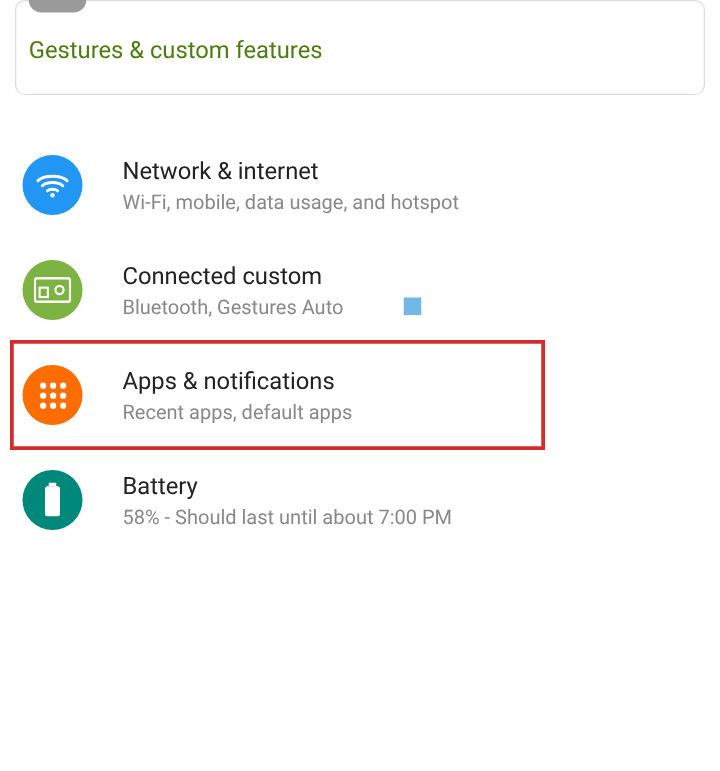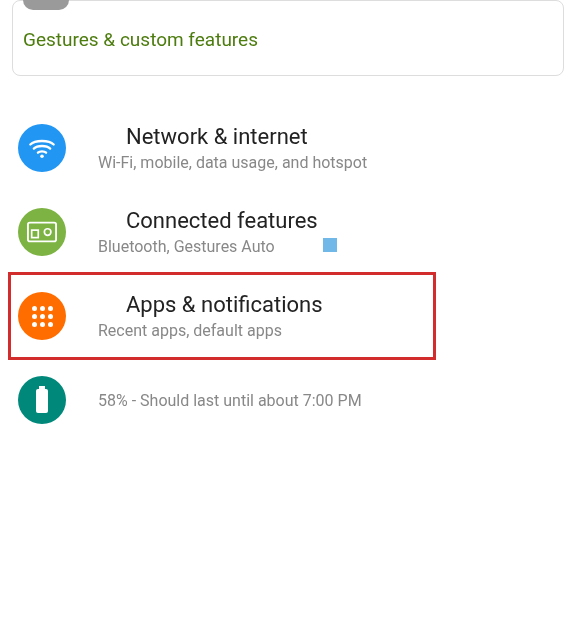--- a/index.html
+++ b/index.html
@@ -41,24 +41,23 @@
       height: 48px;
       border-radius: 50%;
       display: flex;
       align-items: center;
       justify-content: center;
       flex-shrink: 0;
       margin-right: 32px;
     }
     .item-text { flex: 1; }
     .item-title {
-      font-size: 22px;
+      font-size: 19px;
       color: #222;
       margin-bottom: 4px;
-      margin-left: 28px;
     }
     .item-subtitle {
       font-size: 16px;
       color: #888;
     }
     .highlight {
       position: relative;
     }
     .highlight-box {
       position: absolute;
@@ -132,21 +131,21 @@
 
   <div class="settings-item">
     <div class="item-icon icon-connected">
       <svg viewBox="0 0 32 22">
         <rect x="1" y="1" width="30" height="20" rx="2" fill="none" stroke="#fff" stroke-width="2"></rect>
         <rect x="5" y="9" width="7" height="8" fill="none" stroke="#fff" stroke-width="1.8"></rect>
         <circle cx="22" cy="11" r="3.5" fill="none" stroke="#fff" stroke-width="1.8"></circle>
       </svg>
     </div>
     <div class="item-text">
-      <div class="item-title">Connected features</div>
+      <div class="item-title">Connected custom</div>
       <div class="item-subtitle">Bluetooth, Gestures Auto</div>
     </div>
   </div>
 
   <div class="settings-item highlight">
     <div class="watermark-square"></div>
     <div class="highlight-box"></div>
     <div class="item-icon icon-apps">
       <div class="icon-apps-grid">
         <span></span>
@@ -167,18 +166,19 @@
   </div>
 
   <div class="settings-item">
     <div class="item-icon icon-battery">
       <svg viewBox="0 0 16 28">
         <rect x="5" y="0" width="6" height="3" fill="#fff"></rect>
         <rect x="2" y="3" width="12" height="24" rx="2" fill="#fff"></rect>
       </svg>
     </div>
     <div class="item-text">
+      <div class="item-title">Battery</div>
       <div class="item-subtitle">58% - Should last until about 7:00 PM</div>
     </div>
   </div>
 
 
 </div>
 
 </body></html>

